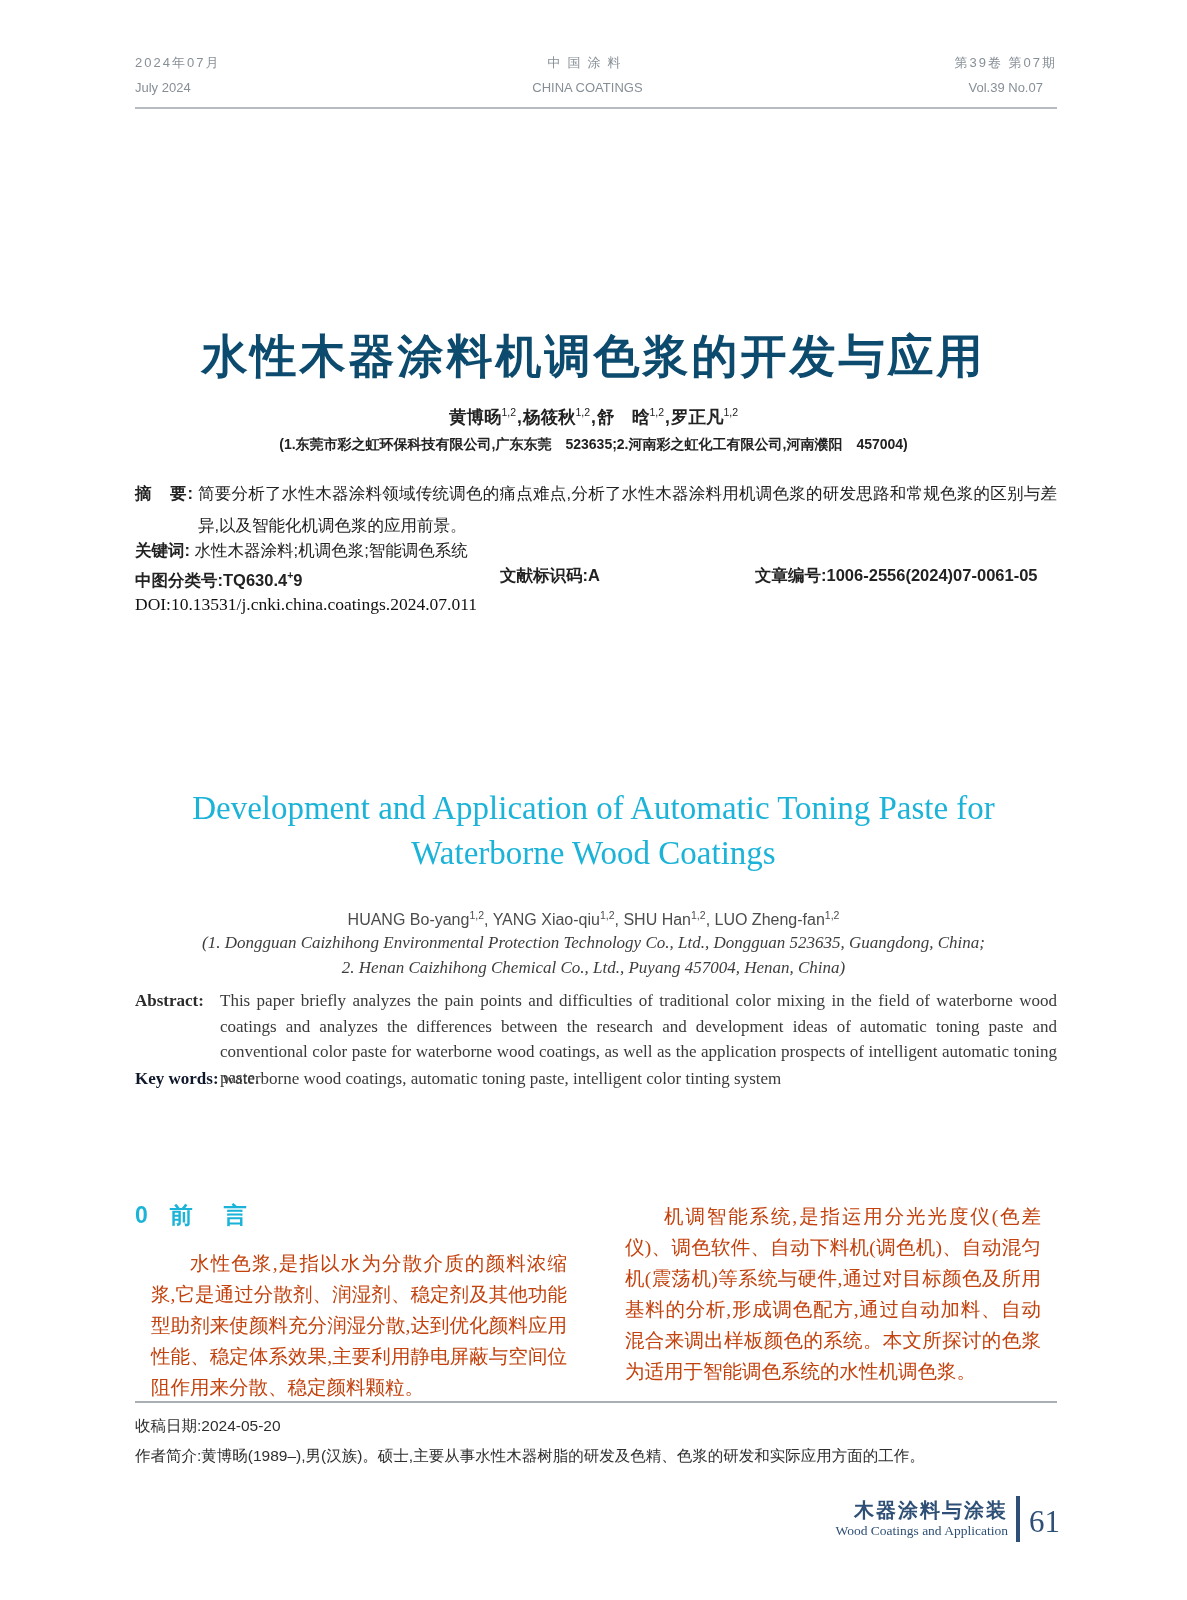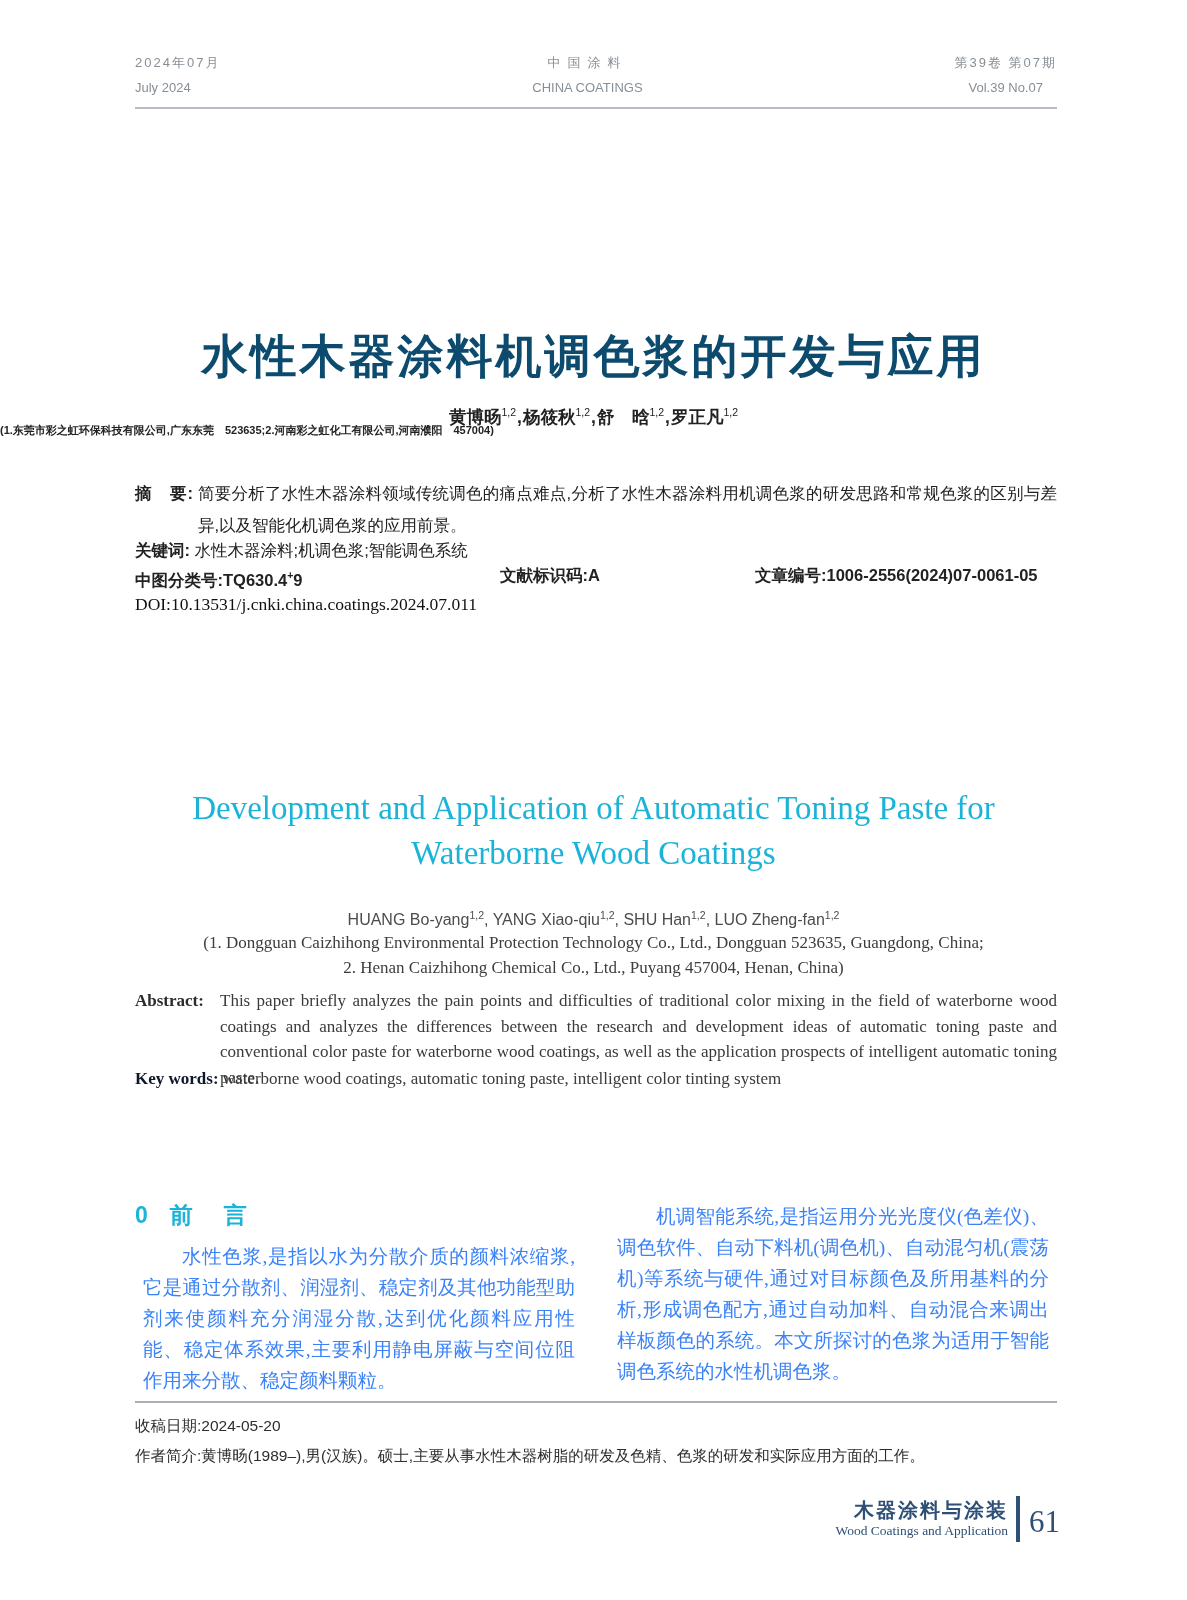--- a/index.html
+++ b/index.html
@@ -28,22 +28,22 @@
     text-align:center; font-size:46px; line-height:60px;
     font-weight:800; letter-spacing:3px; color:#0c4a6e;
   }
   .authors-zh {
     position:absolute; top:399px; left:0; width:100%;
     text-align:center; font-size:17.5px; line-height:26px; font-weight:bold; color:#222;
   }
   .authors-zh sup, .authors-en sup { font-size:10.5px; vertical-align:super; font-weight:normal; }
   .authors-zh .sep { margin:0 1px; }
   .affil-zh {
-    position:absolute; top:418px; left:0; width:100%;
-    font-size:11px; line-height:25px; font-weight:bold; color:#222;
+    position:absolute; top:432px; left:0; width:100%;
+    text-align:center; font-size:14px; line-height:25px; font-weight:bold; color:#222;
   }
 
   
   .abstract-zh {
     position:absolute; top:477px; left:135px; width:922px;
     font-size:16.5px; line-height:32px; color:#222;
     padding-left:63px; box-sizing:border-box; text-align:justify;
   }
   .abstract-zh .label { position:absolute; left:0; top:0; font-weight:bold; letter-spacing:1px; }
   .keywords-zh {
@@ -69,21 +69,21 @@
     position:absolute; top:786px; left:0; width:100%;
     text-align:center; font-family:"Liberation Serif", serif;
     font-weight:normal; font-size:33px; line-height:45px; color:#1bb3d8;
   }
   .authors-en {
     position:absolute; top:903px; left:0; width:100%;
     text-align:center; font-size:16px; line-height:24px; color:#4c4c4c;
   }
   .affil-en {
     position:absolute; top:930px; left:0; width:100%;
-    text-align:center; font-family:"Liberation Serif", serif; 
+    text-align:center; font-family:"Liberation Serif", serif; font-style:italic;
     font-size:17px; line-height:25px; color:#3d3d3d;
   }
 
   
   .abstract-en {
     position:absolute; top:988px; left:135px; width:922px;
     font-family:"Liberation Serif", serif; font-size:17px; line-height:25.5px;
     color:#3a3a3a; text-align:justify;
     padding-left:85px; box-sizing:border-box;
   }
@@ -100,21 +100,21 @@
     display:flex; gap:26px;
   }
   .columns .col { flex:1; }
   .section-heading {
     font-size:23px; font-weight:bold; color:#1bb3d8;
     line-height:34px; margin-bottom:9px; letter-spacing:4px;
   }
   .section-heading .num { margin-right:22px; letter-spacing:0; }
   .body-par {
     font-family:"Liberation Serif", serif; font-size:19.5px; line-height:31px;
-    color:#3b82f6; text-align:justify; text-indent:2em; margin:8px;
+    color:#c2410c; text-align:justify; text-indent:2em; margin:16px;
   }
   .col.right-col .body-par { margin-top:3px; }
 
   
   .footnote {
     position:absolute; top:1401px; left:135px; width:922px;
     border-top:2px solid #a9afb5; padding-top:8px;
     font-size:15.5px; line-height:30px; color:#2e2e2e;
   }
 

